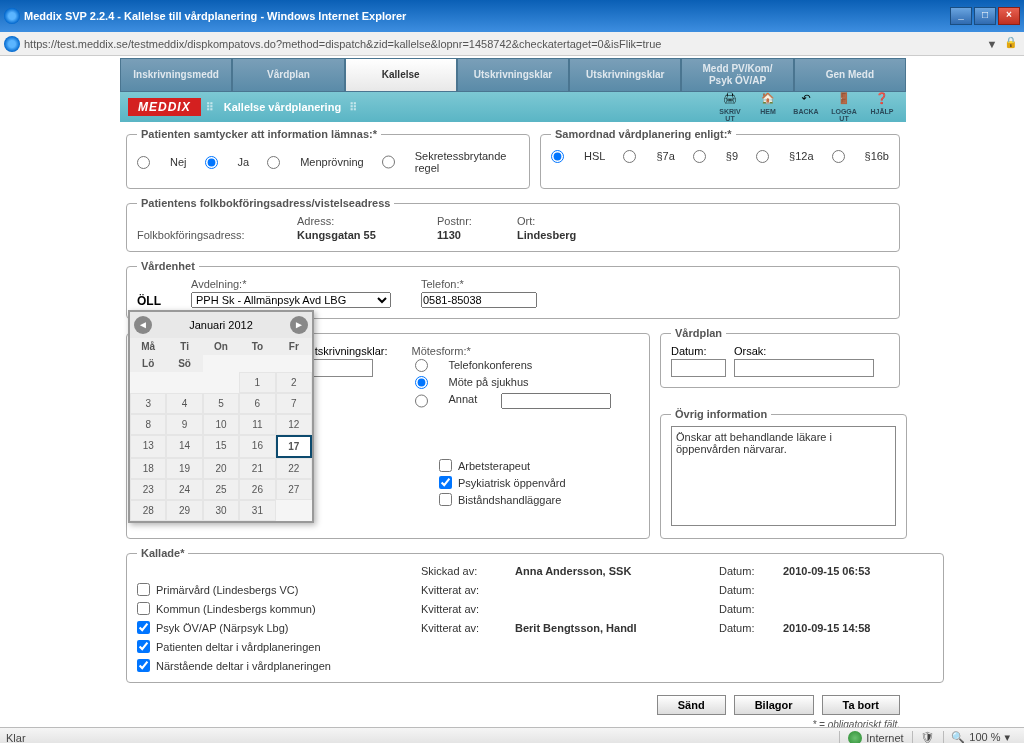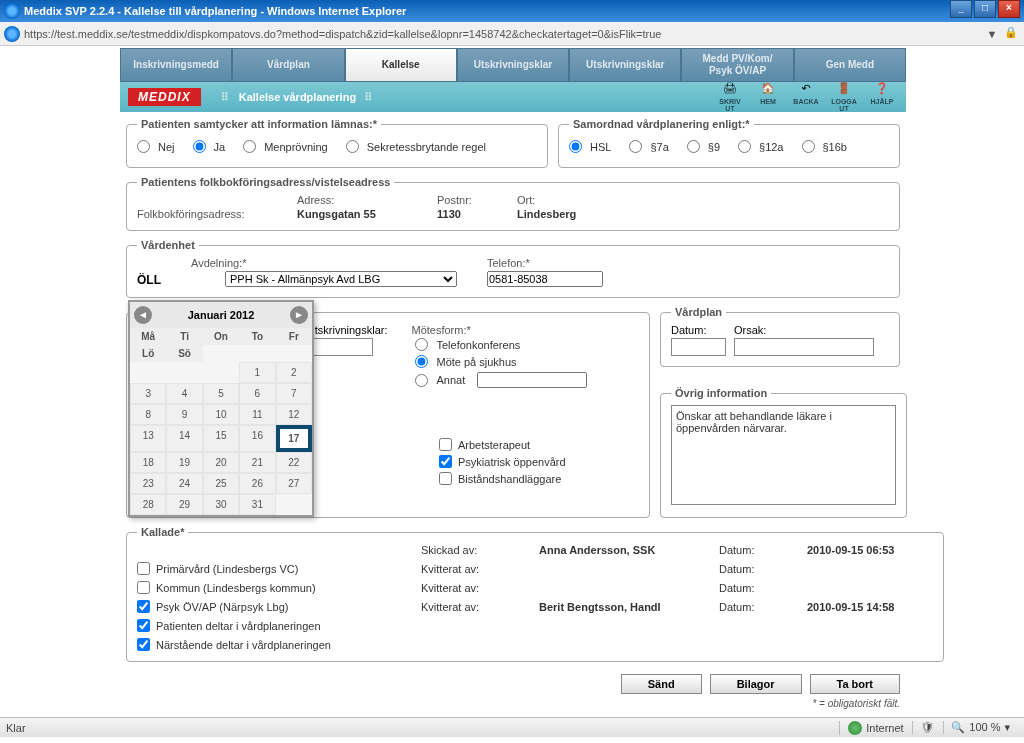--- a/index.html
+++ b/index.html
@@ -1,100 +1,100 @@
 <!DOCTYPE html>
 <html><head>
 <meta charset="utf-8">
 <style>
 * { box-sizing: border-box; margin: 0; padding: 0; font-family: Verdana, Arial, sans-serif; font-size: 11px; }
 body { background: #fff; overflow: hidden; }
 
-.titlebar { background: linear-gradient(to bottom, #0a5fb5, #3d8ee0); color: #fff; height: 22px; display: flex; padding: 0 4px; font-weight: bold; justify-content: space-between; }
+.titlebar { background: linear-gradient(to bottom, #0a5fb5, #3d8ee0); color: #fff; height: 32px; display: flex; align-items: center; padding: 0 4px; font-weight: bold; justify-content: space-between; }
 .titlebar .title { display: flex; align-items: center; gap: 4px; }
 .titlebar .ie-icon { width: 16px; height: 16px; background: radial-gradient(circle, #5bb5ff 30%, #0066cc 70%); border-radius: 50%; display: inline-block; }
 .titlebar .winbtns { display: flex; gap: 2px; }
 .titlebar .winbtn { width: 22px; height: 18px; background: linear-gradient(to bottom, #6aa5e0, #2f6ab0); border: 1px solid #1a4d80; color: #fff; font-weight: bold; text-align: center; line-height: 14px; font-size: 10px; }
 .titlebar .winbtn.close { background: linear-gradient(to bottom, #e86050, #c03020); border-color: #8a2015; }
 
 .addrbar { background: #f0f0f0; border-bottom: 1px solid #ccc; height: 24px; display: flex; align-items: center; padding: 0 4px; gap: 4px; }
 .addrbar .ie-icon2 { width: 16px; height: 16px; background: radial-gradient(circle, #5bb5ff 30%, #0066cc 70%); border-radius: 50%; }
 .addrbar .url { flex: 1; color: #555; font-size: 11px; }
 .addrbar .lock { width: 16px; height: 16px; color: #c0a000; }
 .addrbar .drop { width: 16px; text-align: center; color: #555; }
 
 .content-area { background: #fff; height: 691px; position: relative; }
 
 .tabs-row { display: flex; background: #fff; padding-top: 2px; margin-left: 120px; width: 786px; }
 .tab { flex: 1; text-align: center; padding: 4px 2px; background: linear-gradient(to bottom, #7a9fb8, #5a8ba8); color: #e0e8ee; border: 1px solid #4a7590; cursor: pointer; font-size: 10px; font-weight: bold; min-height: 28px; display: flex; align-items: center; justify-content: center; line-height: 12px; }
 .tab.active { background: linear-gradient(to bottom, #fff, #e8e8e8); color: #333; }
 
 .header-bar { background: linear-gradient(to bottom, #7dc8d4, #5ab5c5); height: 30px; display: flex; align-items: center; padding: 0 8px; margin-left: 120px; width: 786px; justify-content: space-between; }
-.header-bar .logo-area { display: flex; align-items: center; gap: 20px; }
+.header-bar .logo-area { display: flex; align-items: center; gap: 5px; }
 .header-bar .logo { background: #d42020; color: #fff; padding: 2px 10px; font-weight: bold; font-style: italic; font-size: 12px; letter-spacing: 1px; }
 .header-bar .crumb { color: #fff; font-weight: bold; font-size: 11px; display: flex; align-items: center; gap: 8px; }
 .header-bar .crumb-dots { letter-spacing: 2px; opacity: 0.6; }
 .toolbar-icons { display: flex; gap: 6px; }
 .tool-icon { width: 32px; text-align: center; cursor: pointer; }
 .tool-icon .ic { width: 20px; height: 16px; margin: 0 auto; }
 .tool-icon .lbl { font-size: 7px; color: #2a4a5a; font-weight: bold; }
 
 .main-form { margin-left: 120px; width: 786px; padding: 6px; background: #fff; position: relative; }
 
 fieldset { border: 1px solid #aaa; border-radius: 4px; padding: 6px 10px 10px; margin-bottom: 8px; background: #fff; }
 fieldset legend { color: #555; font-weight: bold; padding: 0 4px; font-size: 11px; }
 
 .row-flex { display: flex; gap: 10px; }
 
 .consent-row { display: flex; gap: 18px; align-items: center; padding: 4px 0; }
-.radio-item { display: flex; align-items: center; gap: 8px; color: #333; }
+.radio-item { display: flex; gap: 20px; color: #333; }
 
 .addr-grid { display: grid; grid-template-columns: 150px 130px 70px 100px; gap: 2px 10px; }
 .addr-grid .hdr { color: #555; }
 .addr-grid .val { font-weight: bold; color: #333; }
 
 .vard-row { display: flex; gap: 30px; align-items: flex-end; }
 .vard-col { display: flex; flex-direction: column; gap: 2px; }
 .vard-col .lbl { color: #555; }
 .vard-col .val-big { font-weight: bold; font-size: 12px; }
-select.dept { width: 232px; margin-left: 34px; }
+select.dept { width: 200px; }
 input.tel { width: 116px; }
 
 .kall-section { display: flex; gap: 10px; }
 .kall-left { flex: 1; }
 .kall-right { width: 240px; }
 
 .dt-row { display: flex; gap: 8px; }
 .dt-col { display: flex; flex-direction: column; gap: 2px; }
 .dt-col input { border: 1px solid #888; padding: 2px; }
 
 .calendar { position: absolute; background: #f5f5f5; border: 2px solid #999; width: 186px; box-shadow: 2px 2px 6px rgba(0,0,0,0.3); top: 254px; left: 128px; z-index: 10; }
 .cal-head { display: flex; justify-content: space-between; align-items: center; background: #e8e8e8; padding: 4px; }
 .cal-head .nav { width: 18px; height: 18px; background: #888; border-radius: 50%; color: #fff; text-align: center; line-height: 18px; cursor: pointer; font-size: 10px; }
-.cal-head .month { font-weight: bold; }
+.cal-head .month { font-weight: normal; }
 .cal-grid { display: grid; grid-template-columns: repeat(5, 1fr); }
 .cal-grid .dh { text-align: center; font-weight: bold; padding: 3px; background: #eee; color: #555; font-size: 10px; }
 .cal-grid .dc { text-align: center; padding: 4px; color: #555; cursor: pointer; font-size: 10px; background: #f0f0f0; border: 1px solid #e5e5e5; }
-.cal-grid .dc.today { background: #fff; border: 4px solid #0c4a6e; font-weight: bold; }
+.cal-grid .dc.today { background: #fff; border: 2px solid #0c4a6e; font-weight: bold; }
 
 .motes { margin-left: 8px; }
 .motes .lbl { color: #555; margin-bottom: 2px; }
 .motes-opts { display: flex; flex-direction: column; gap: 4px; padding-left: 4px; }
 .motes-opts .radio-item input[type=text] { width: 110px; margin-left: 4px; }
 
 .parties-grid { display: grid; grid-template-columns: 290px 200px; gap: 4px 12px; margin-top: 50px; }
 .chk-item { display: flex; align-items: center; gap: 6px; color: #333; }
 
 .ovrig-box { width: 225px; height: 100px; border: 1px solid #888; padding: 4px; color: #333; background: #fff; resize: none; font-family: inherit; }
 
 .kallade-grid { display: grid; grid-template-columns: 280px 90px 200px 60px 150px; gap: 6px 4px; align-items: center; }
 .kallade-grid .klabel { color: #333; }
-.kallade-grid .kval { color: #333; font-weight: bold; margin-left: 24px; }
+.kallade-grid .kval { color: #333; font-weight: bold; }
 
 .btn-row { display: flex; justify-content: flex-end; gap: 8px; padding: 4px 0; }
-.btn { background: linear-gradient(to bottom, #fff, #ddd); border: 1px solid #888; padding: 3px 26px; cursor: pointer; font-weight: bold; }
+.btn { background: linear-gradient(to bottom, #fff, #ddd); border: 1px solid #888; padding: 3px 20px; cursor: pointer; font-weight: bold; }
 .obl-note { text-align: right; color: #555; font-size: 10px; font-style: italic; }
 
 .statusbar { position: absolute; bottom: 0; left: 0; right: 0; height: 20px; background: linear-gradient(to bottom, #f5f5f5, #e0e0e0); border-top: 1px solid #bbb; display: flex; align-items: center; padding: 0 6px; font-size: 11px; color: #444; justify-content: space-between; }
 .statusbar .seg { display: flex; align-items: center; gap: 4px; border-left: 1px solid #bbb; padding: 0 8px; height: 100%; }
 .statusbar .globe { width: 14px; height: 14px; background: radial-gradient(circle, #6ac070, #2a8a30); border-radius: 50%; }
 </style>
 </head>
 <body>
 
 <div class="titlebar">

